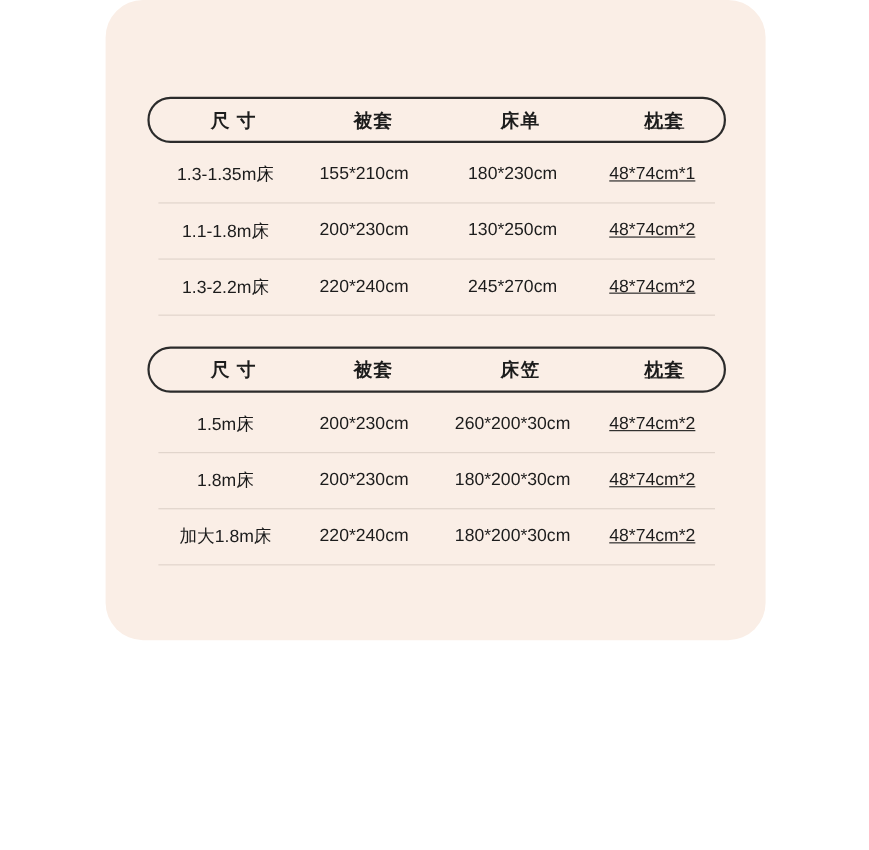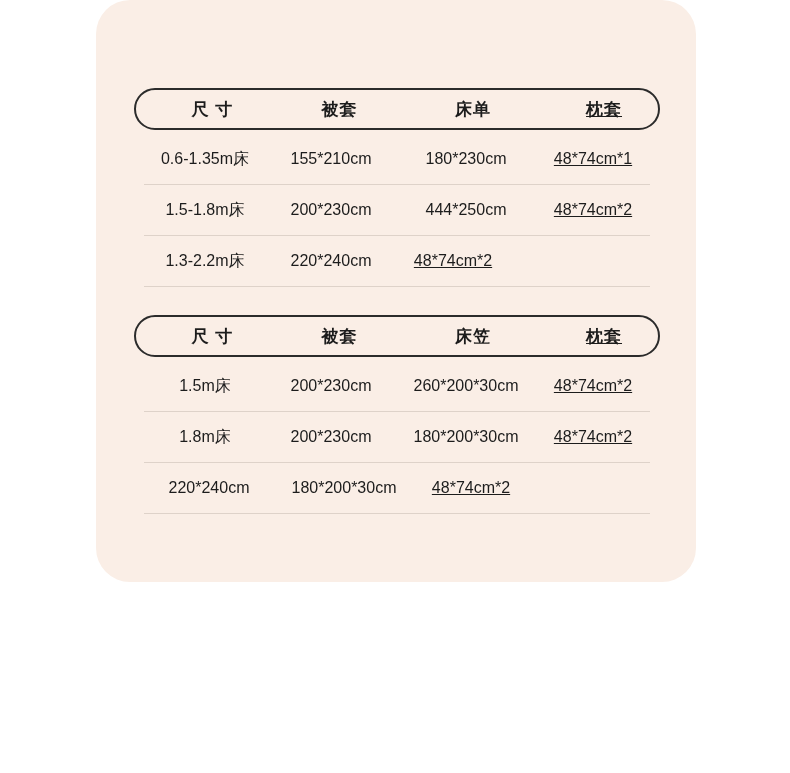--- a/index.html
+++ b/index.html
@@ -91,34 +91,35 @@
 
   <div class="size-table">
     <div class="table-header">
       <div class="cell c0 header-cell-size">尺 寸</div>
       <div class="cell c1">被套</div>
       <div class="cell c2">床单</div>
       <div class="cell c3">枕套</div>
     </div>
     <div class="spacer-2"></div>
     <div class="table-row">
-      <div class="cell c0">0.6-1.35m床</div>
+      <div class="cell c0">1.3-1.35m床</div>
       <div class="cell c1">155*210cm</div>
       <div class="cell c2">180*230cm</div>
       <div class="cell c3">48*74cm*1</div>
     </div>
     <div class="table-row">
-      <div class="cell c0">1.5-1.8m床</div>
+      <div class="cell c0">1.1-1.8m床</div>
       <div class="cell c1">200*230cm</div>
-      <div class="cell c2">444*250cm</div>
+      <div class="cell c2">130*250cm</div>
       <div class="cell c3">48*74cm*2</div>
     </div>
     <div class="table-row">
       <div class="cell c0">1.3-2.2m床</div>
       <div class="cell c1">220*240cm</div>
+      <div class="cell c2">245*270cm</div>
       <div class="cell c3">48*74cm*2</div>
     </div>
   </div>
 
   <div class="size-table">
     <div class="table-header">
       <div class="cell c0 header-cell-size">尺 寸</div>
       <div class="cell c1">被套</div>
       <div class="cell c2">床笠</div>
       <div class="cell c3">枕套</div>
@@ -130,19 +131,20 @@
       <div class="cell c2">260*200*30cm</div>
       <div class="cell c3">48*74cm*2</div>
     </div>
     <div class="table-row">
       <div class="cell c0">1.8m床</div>
       <div class="cell c1">200*230cm</div>
       <div class="cell c2">180*200*30cm</div>
       <div class="cell c3">48*74cm*2</div>
     </div>
     <div class="table-row">
+      <div class="cell c0">加大1.8m床</div>
       <div class="cell c1">220*240cm</div>
       <div class="cell c2">180*200*30cm</div>
       <div class="cell c3">48*74cm*2</div>
     </div>
   </div>
 
 </div>
 
 </body></html>

